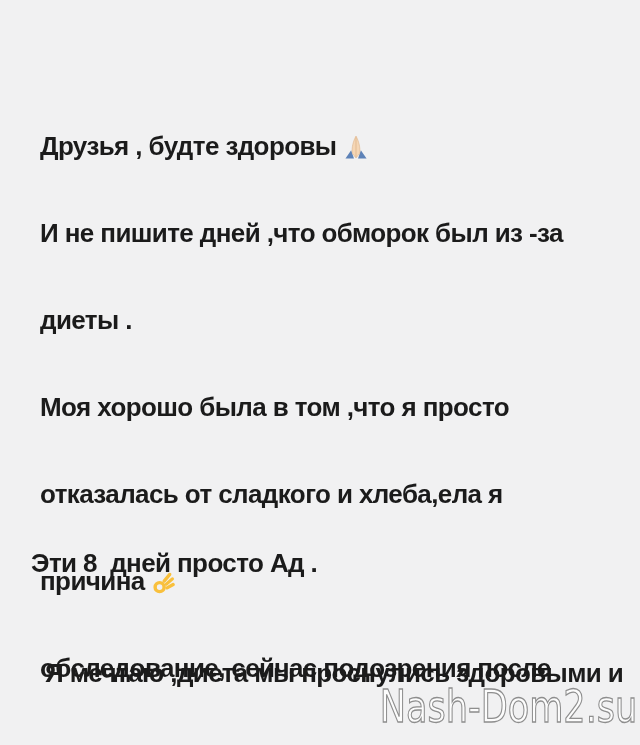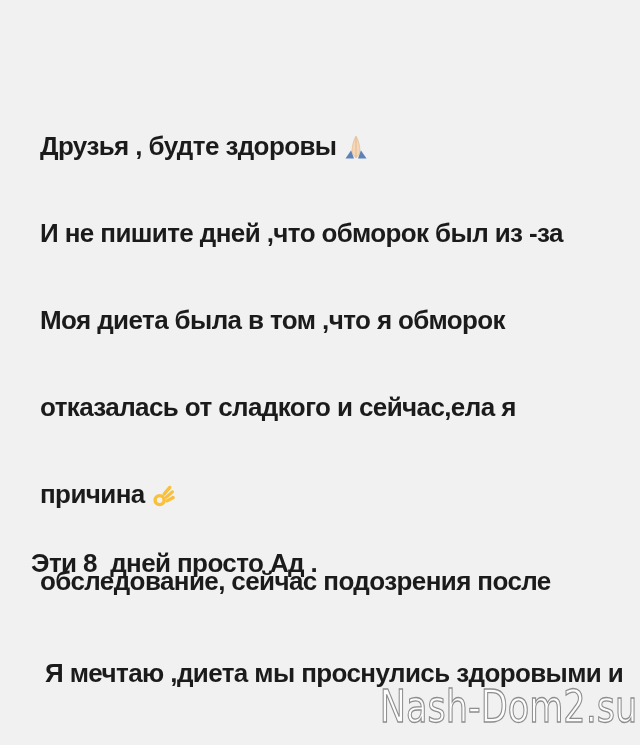--- a/index.html
+++ b/index.html
@@ -52,22 +52,23 @@
 <div class="stage">
 
   <div class="para p1">
     <div class="line"><span>Друзья , будте здоровы </span><svg class="emoji emoji-pray" viewBox="0 0 32 32" aria-hidden="true">
           <polygon points="3,30 10,20 13.5,30" fill="#5d82b8"></polygon>
           <polygon points="29,30 22,20 18.5,30" fill="#5d82b8"></polygon>
           <path d="M16 2.5 C12.8 8.5 10.2 17 11.6 24 L16 29.5 L20.4 24 C21.8 17 19.2 8.5 16 2.5 Z" fill="#f5d6b5" stroke="#dcb186" stroke-width="0.7"></path>
           <line x1="16" y1="4" x2="16" y2="28.5" stroke="#dcb186" stroke-width="0.9"></line>
         </svg></div>
     <div class="line">И не пишите дней ,что обморок был из -за</div>
-    <div class="line">Моя диета была в том ,что я обморок</div>
-    <div class="line">отказалась от сладкого и сейчас,ела я</div>
+    <div class="line">диеты .</div>
+    <div class="line">Моя хорошо была в том ,что я просто</div>
+    <div class="line">отказалась от сладкого и хлеба,ела я</div>
     <div class="line"><span>причина </span><svg class="emoji emoji-ok" viewBox="0 0 32 32" aria-hidden="true">
           <circle cx="11.5" cy="21.5" r="6" fill="none" stroke="#f9c03c" stroke-width="4.6"></circle>
           <g stroke="#f9c03c" stroke-width="4.4" stroke-linecap="round">
             <line x1="17.5" y1="13.5" x2="25" y2="4.5"></line>
             <line x1="20.5" y1="17.5" x2="28.5" y2="10.5"></line>
             <line x1="21.5" y1="22.5" x2="29.5" y2="18"></line>
           </g>
         </svg></div>
     <div class="line">обследование, сейчас подозрения после</div>
     

